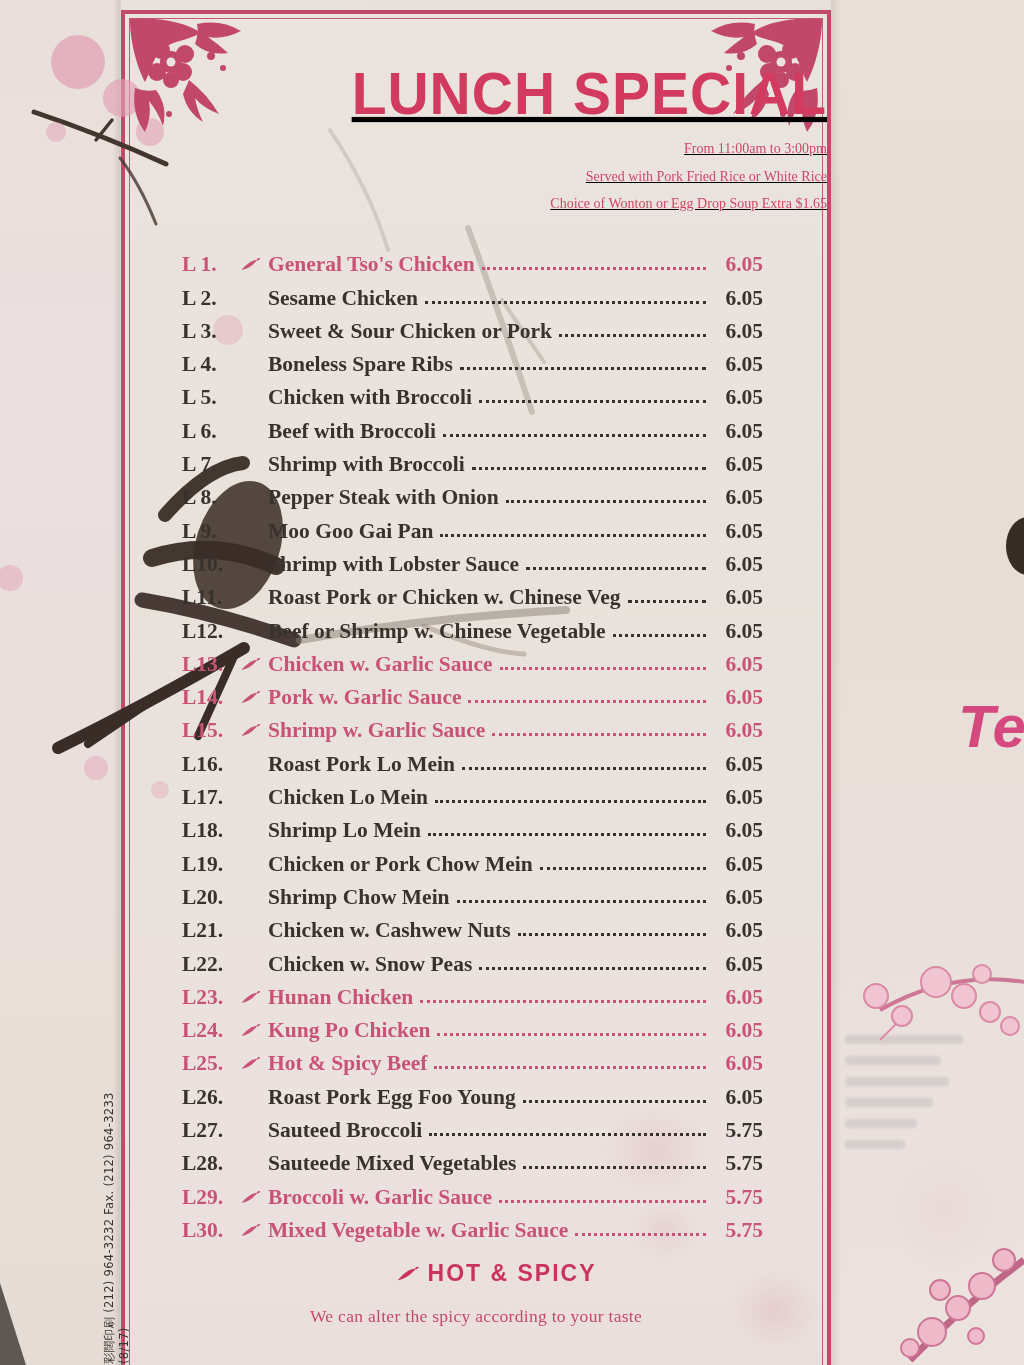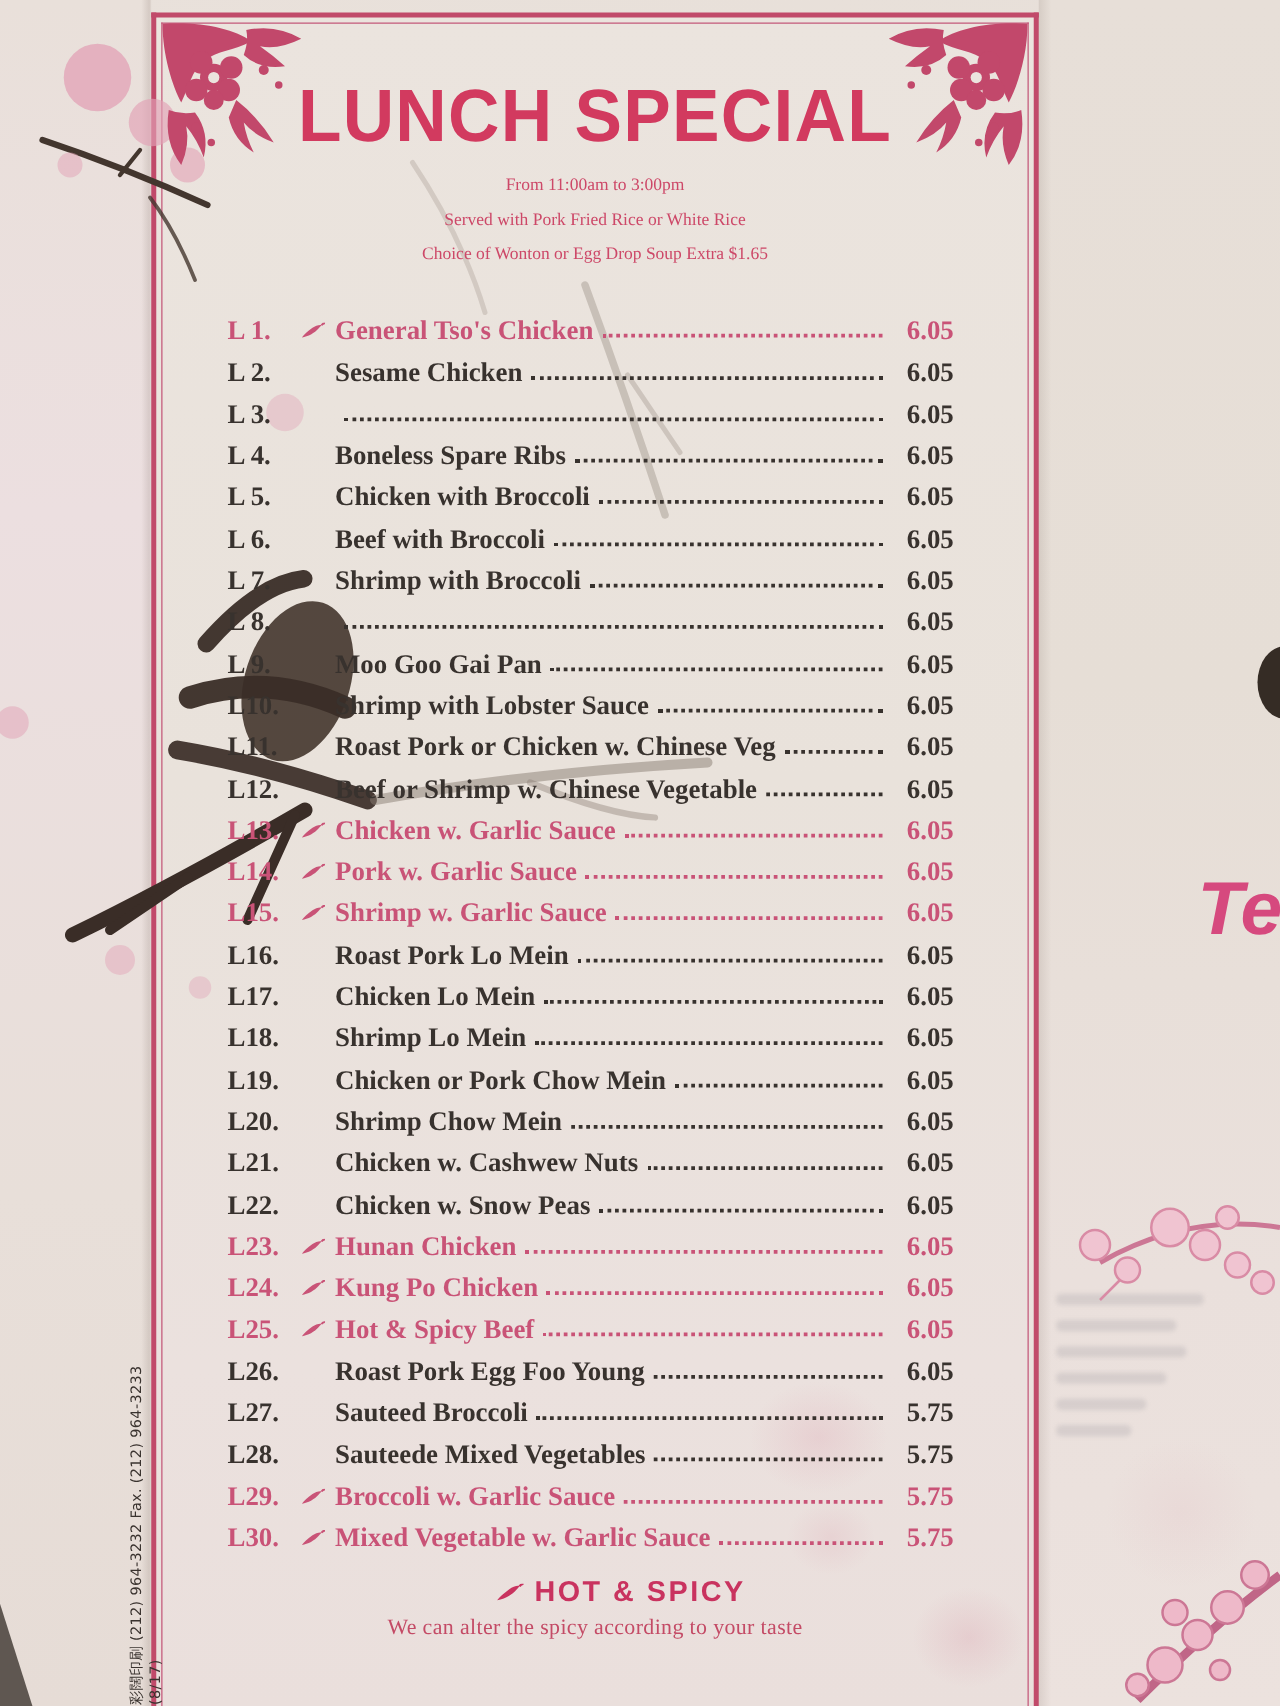--- a/index.html
+++ b/index.html
@@ -26,21 +26,21 @@
   .sheet-inner-line{position:absolute;left:4px;top:4px;right:4px;bottom:0;
       border:1px solid #c4587a;border-bottom:none;pointer-events:none;}
   .sheet-content{position:relative;z-index:3;width:100%;height:100%;}
 
   
   .ornament{position:absolute;top:2px;width:118px;height:140px;z-index:3;color:#c2486b;}
   .ornament.left{left:2px;}
   .ornament.right{right:2px;transform:scaleX(-1);}
 
   
-  .header{position:absolute;left:0;top:46px;width:100%;text-align:center;}
+  .header{position:absolute;left:0;top:46px;width:100%;text-align:right;text-decoration:underline;}
   .title{font-family:"Liberation Sans",sans-serif;font-weight:bold;font-size:57px;
       letter-spacing:1px;color:#d23a5f;transform:scaleY(1.04);}
   .subtitles{margin-top:9px;color:#cd4868;font-size:14px;line-height:27.5px;}
 
   
   .items{position:absolute;left:0;top:230px;width:100%;padding:0 64px 0 57px;box-sizing:border-box;}
   .row{display:flex;align-items:flex-end;height:33.3px;color:#38322e;
       font-weight:bold;font-size:21.5px;white-space:nowrap;}
   .row.spicy{color:#c95377;}
   .row .num{width:58px;flex:none;}
@@ -48,21 +48,21 @@
   .row .pepper svg{margin-bottom:5px;visibility:hidden;}
   .row.spicy .pepper svg{visibility:visible;}
   .row .dots{flex:1;height:0;border-bottom:3.2px dotted currentColor;margin:0 7px 7px 7px;min-width:20px;}
   .row .price{flex:none;width:50px;text-align:right;}
 
   
   .footer{position:absolute;left:0;top:1246px;width:100%;text-align:center;color:#c9335f;}
   .hot-line{font-family:"Liberation Sans",sans-serif;font-weight:bold;font-size:23px;
       letter-spacing:2px;margin-left:40px;}
   .hot-line svg{margin-right:8px;position:relative;top:1px;}
-  .footer-note{font-size:17.5px;color:#c44b66;margin-top:4px;letter-spacing:.3px;}
+  .footer-note{font-size:17.5px;color:#c44b66;margin-top:19px;letter-spacing:.3px;}
 
   
   .side-note{position:absolute;left:-37px;top:1203px;width:300px;height:22px;
       transform:rotate(-90deg);transform-origin:center;
       font-family:"DejaVu Sans",sans-serif;font-size:11.5px;color:#3a332f;
       text-align:left;letter-spacing:.3px;z-index:4;}
 
   
   .partial-te{position:absolute;left:958px;top:692px;font-family:"Liberation Sans",sans-serif;
       font-weight:bold;font-style:italic;font-size:60px;color:#d6497e;z-index:2;}
@@ -164,20 +164,21 @@
             <span class="price">6.05</span>
           </div>
           <div class="row">
             <span class="num">L 3.</span>
             <span class="pepper">
               <svg width="21" height="14" viewBox="0 0 21 14">
                 <path d="M1.5 12 C6.5 11.2 11.5 8.6 15 4.6 C16 3.4 16.6 2.6 17.4 2.1 C15.6 1.5 12.4 2.5 10 4.2 C6.3 6.9 3.1 9.8 1.5 12Z" fill="currentColor"></path>
                 <path d="M17.2 2.2 C18 1.1 19 .5 20 .6" stroke="currentColor" stroke-width="1.6" fill="none"></path>
               </svg>
             </span>
+            <span class="name">Sweet &amp; Sour Chicken or Pork</span>
             <span class="dots"></span>
             <span class="price">6.05</span>
           </div>
           <div class="row">
             <span class="num">L 4.</span>
             <span class="pepper">
               <svg width="21" height="14" viewBox="0 0 21 14">
                 <path d="M1.5 12 C6.5 11.2 11.5 8.6 15 4.6 C16 3.4 16.6 2.6 17.4 2.1 C15.6 1.5 12.4 2.5 10 4.2 C6.3 6.9 3.1 9.8 1.5 12Z" fill="currentColor"></path>
                 <path d="M17.2 2.2 C18 1.1 19 .5 20 .6" stroke="currentColor" stroke-width="1.6" fill="none"></path>
               </svg>
@@ -223,20 +224,21 @@
             <span class="price">6.05</span>
           </div>
           <div class="row">
             <span class="num">L 8.</span>
             <span class="pepper">
               <svg width="21" height="14" viewBox="0 0 21 14">
                 <path d="M1.5 12 C6.5 11.2 11.5 8.6 15 4.6 C16 3.4 16.6 2.6 17.4 2.1 C15.6 1.5 12.4 2.5 10 4.2 C6.3 6.9 3.1 9.8 1.5 12Z" fill="currentColor"></path>
                 <path d="M17.2 2.2 C18 1.1 19 .5 20 .6" stroke="currentColor" stroke-width="1.6" fill="none"></path>
               </svg>
             </span>
+            <span class="name">Pepper Steak with Onion</span>
             <span class="dots"></span>
             <span class="price">6.05</span>
           </div>
           <div class="row">
             <span class="num">L 9.</span>
             <span class="pepper">
               <svg width="21" height="14" viewBox="0 0 21 14">
                 <path d="M1.5 12 C6.5 11.2 11.5 8.6 15 4.6 C16 3.4 16.6 2.6 17.4 2.1 C15.6 1.5 12.4 2.5 10 4.2 C6.3 6.9 3.1 9.8 1.5 12Z" fill="currentColor"></path>
                 <path d="M17.2 2.2 C18 1.1 19 .5 20 .6" stroke="currentColor" stroke-width="1.6" fill="none"></path>
               </svg>

